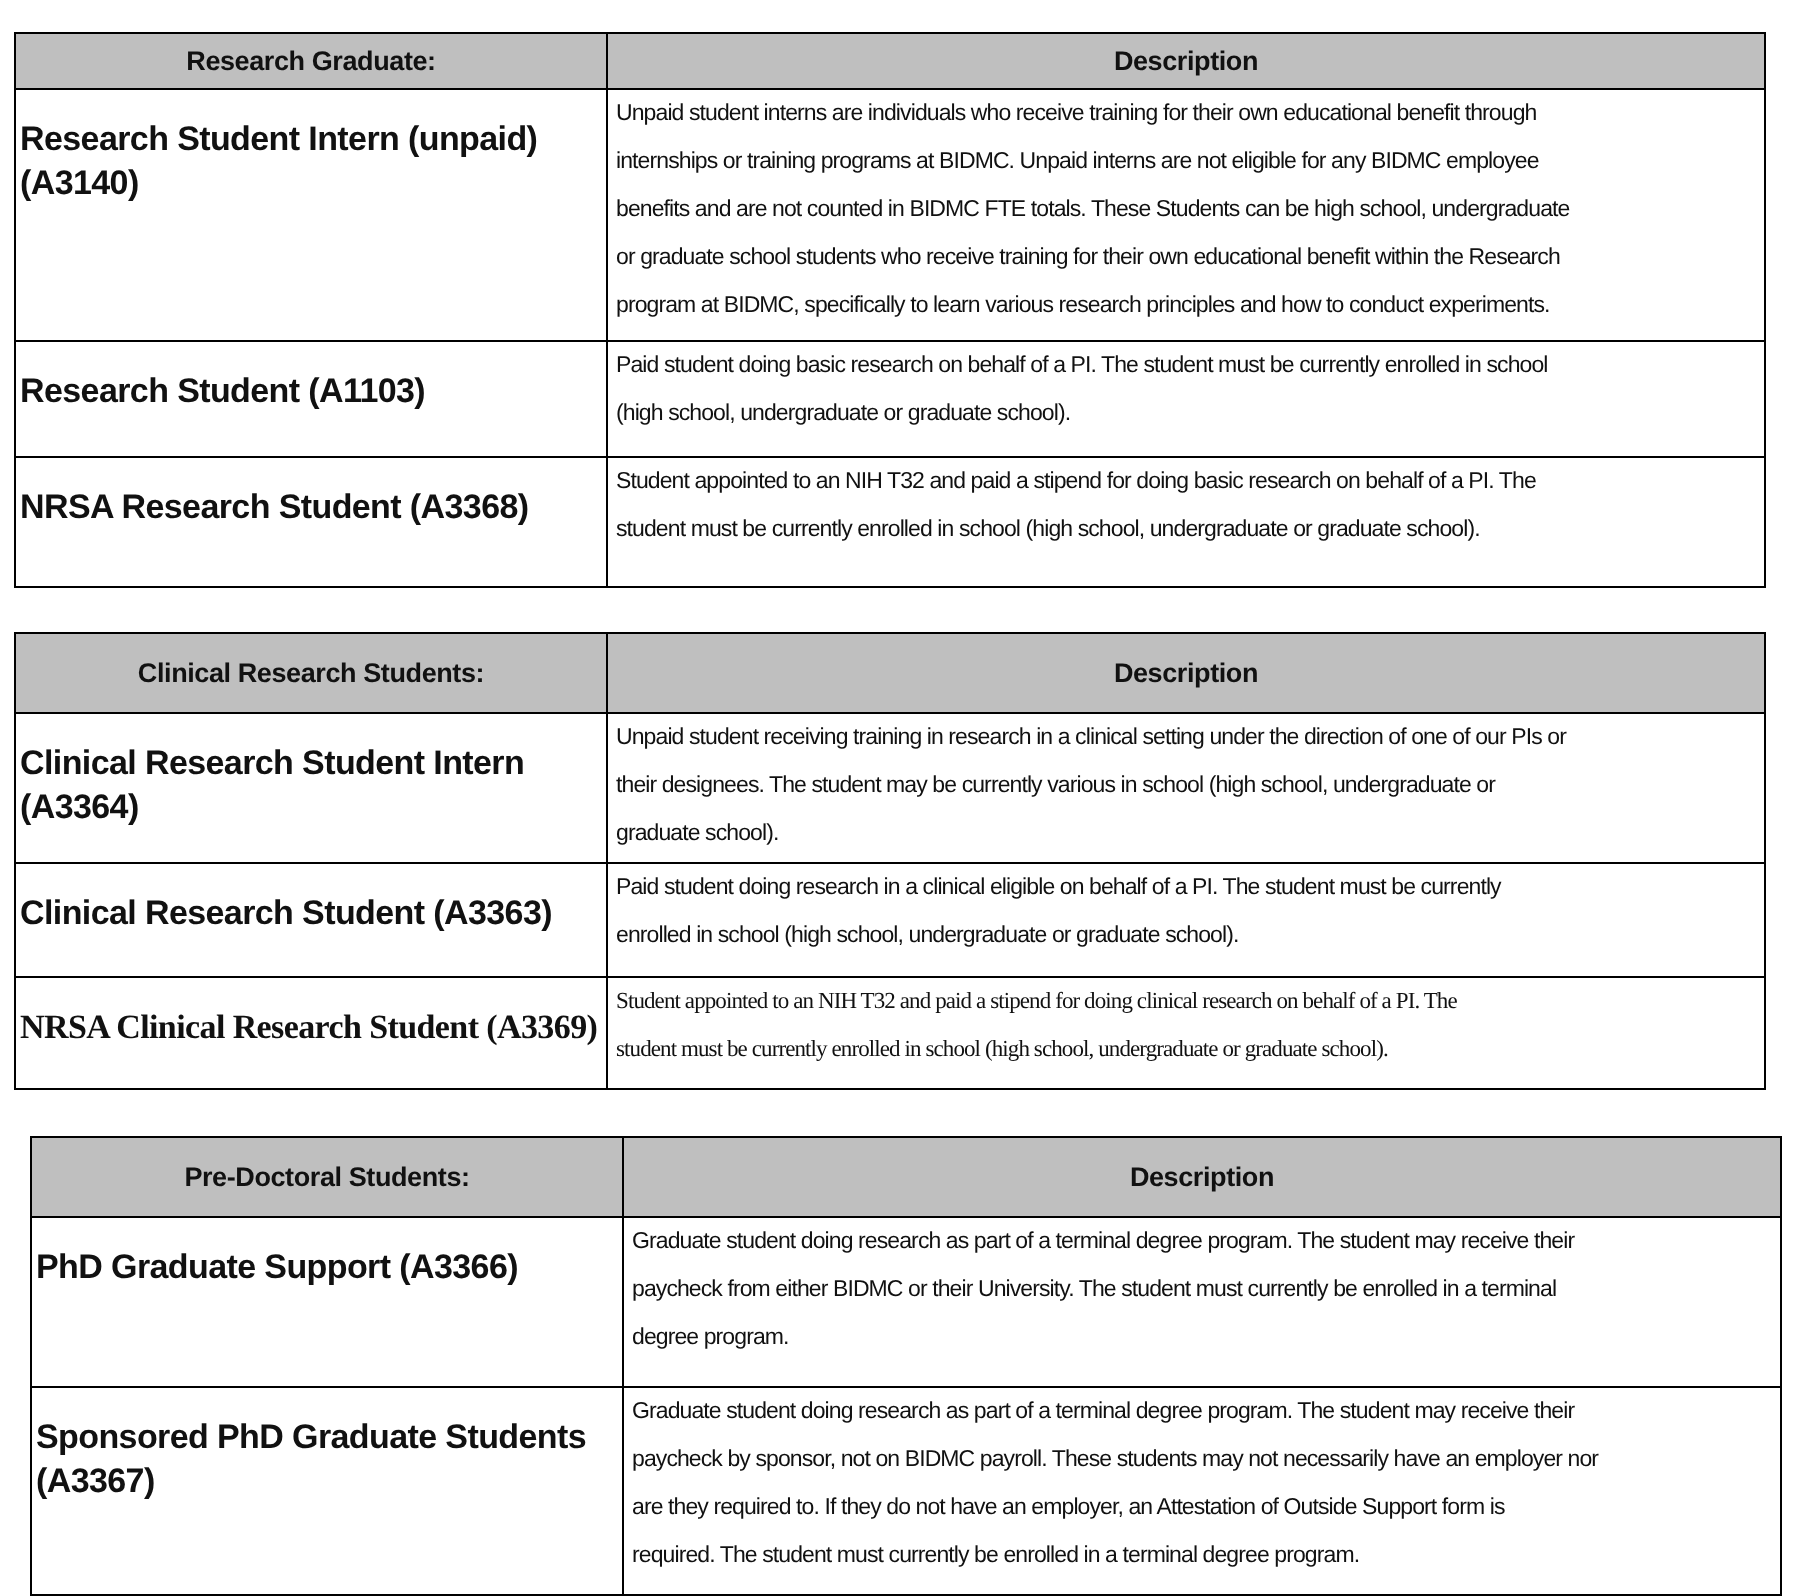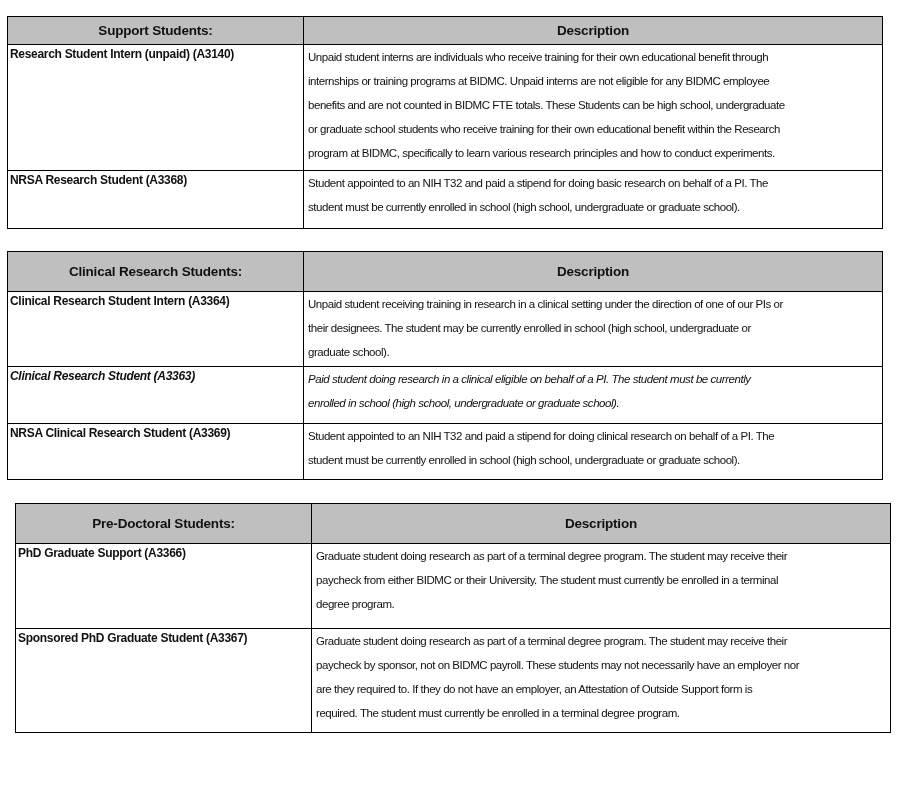--- a/index.html
+++ b/index.html
@@ -42,69 +42,74 @@
     text-align: center;
     vertical-align: middle;
     padding: 2px 2px;
     letter-spacing: -0.2px;
   }
   #t0 thead tr { height: 28px; }
   #t1 thead tr, #t2 thead tr { height: 40px; }
 
   td.name-cell {
     font-weight: bold;
-    font-size: 12px;
+    font-size: 17px;
     line-height: 1.3;
     letter-spacing: -0.3px;
     vertical-align: top;
-    padding: 2px 4px 2px 2px;
+    padding: 14px 4px 2px 2px;
   }
   td.desc-cell {
     font-size: 11.5px;
     line-height: 24px;
     letter-spacing: -0.45px;
     vertical-align: top;
     padding: 0 4px 2px 4px;
     white-space: pre-line;
   }
 
   
   #t0 tbody tr:nth-child(1) { height: 126px; }
   #t0 tbody tr:nth-child(2) { height: 58px; }
-  #t0 tbody tr:nth-child(3) { height: 55px; }
+  #t0 tbody tr:nth-child(3) { height: 65px; }
   #t1 tbody tr:nth-child(1) { height: 64px; }
-  #t1 tbody tr:nth-child(2) { height: 57px; font-style: italic; }
-  #t1 tbody tr:nth-child(3) { height: 56px; }
+  #t1 tbody tr:nth-child(2) { height: 57px; }
+  #t1 tbody tr:nth-child(3) { height: 56px; font-family: Liberation Serif, serif; }
   #t2 tbody tr:nth-child(1) { height: 85px; }
   #t2 tbody tr:nth-child(2) { height: 104px; }
 </style>
 </head>
 <body>
 
 <div class="page">
 
   <table class="roles" id="t0">
     <colgroup>
         <col class="c-name">
         <col class="c-desc">
       </colgroup>
     <thead>
       <tr>
-        <th>Support Students:</th>
+        <th>Research Graduate:</th>
         <th>Description</th>
       </tr>
     </thead>
     <tbody>
       <tr>
         <td class="name-cell">Research Student Intern (unpaid) (A3140)</td>
         <td class="desc-cell">Unpaid student interns are individuals who receive training for their own educational benefit through
 internships or training programs at BIDMC.  Unpaid interns are not eligible for any BIDMC employee
 benefits and are not counted in BIDMC FTE totals. These Students can be high school, undergraduate
 or graduate school students who receive training for their own educational benefit within the Research
 program at BIDMC, specifically to learn various research principles and how to conduct experiments.</td>
+      </tr>
+      <tr>
+        <td class="name-cell">Research Student (A1103)</td>
+        <td class="desc-cell">Paid student doing basic research on behalf of a PI. The student must be currently enrolled in school
+(high school, undergraduate or graduate school).</td>
       </tr>
       <tr>
         <td class="name-cell">NRSA Research Student (A3368)</td>
         <td class="desc-cell">Student appointed to an NIH T32 and paid a stipend for doing basic research on behalf of a PI. The
 student must be currently enrolled in school (high school, undergraduate or graduate school).</td>
       </tr>
     </tbody>
   </table>
 
   <table class="roles" id="t1">
@@ -115,21 +120,21 @@
     <thead>
       <tr>
         <th>Clinical Research Students:</th>
         <th>Description</th>
       </tr>
     </thead>
     <tbody>
       <tr>
         <td class="name-cell">Clinical Research Student Intern (A3364)</td>
         <td class="desc-cell">Unpaid student receiving training in research in a clinical setting under the direction of one of our PIs or
-their designees. The student may be currently enrolled in school (high school, undergraduate or
+their designees. The student may be currently various in school (high school, undergraduate or
 graduate school).</td>
       </tr>
       <tr>
         <td class="name-cell">Clinical Research Student (A3363)</td>
         <td class="desc-cell">Paid student doing research in a clinical eligible on behalf of a PI. The student must be currently
 enrolled in school (high school, undergraduate or graduate school).</td>
       </tr>
       <tr>
         <td class="name-cell">NRSA Clinical Research Student (A3369)</td>
         <td class="desc-cell">Student appointed to an NIH T32 and paid a stipend for doing clinical research on behalf of a PI. The
@@ -150,21 +155,21 @@
       </tr>
     </thead>
     <tbody>
       <tr>
         <td class="name-cell">PhD Graduate Support (A3366)</td>
         <td class="desc-cell">Graduate student doing research as part of a terminal degree program. The student may receive their
 paycheck from either BIDMC or their University. The student must currently be enrolled in a terminal
 degree program.</td>
       </tr>
       <tr>
-        <td class="name-cell">Sponsored PhD Graduate Student (A3367)</td>
+        <td class="name-cell">Sponsored PhD Graduate Students (A3367)</td>
         <td class="desc-cell">Graduate student doing research as part of a terminal degree program. The student may receive their
 paycheck by sponsor, not on BIDMC payroll. These students may not necessarily have an employer nor
 are they required to.  If they do not have an employer, an  Attestation of Outside Support form is
 required. The student must currently be enrolled in a terminal degree program.</td>
       </tr>
     </tbody>
   </table>
 
 </div>
 

